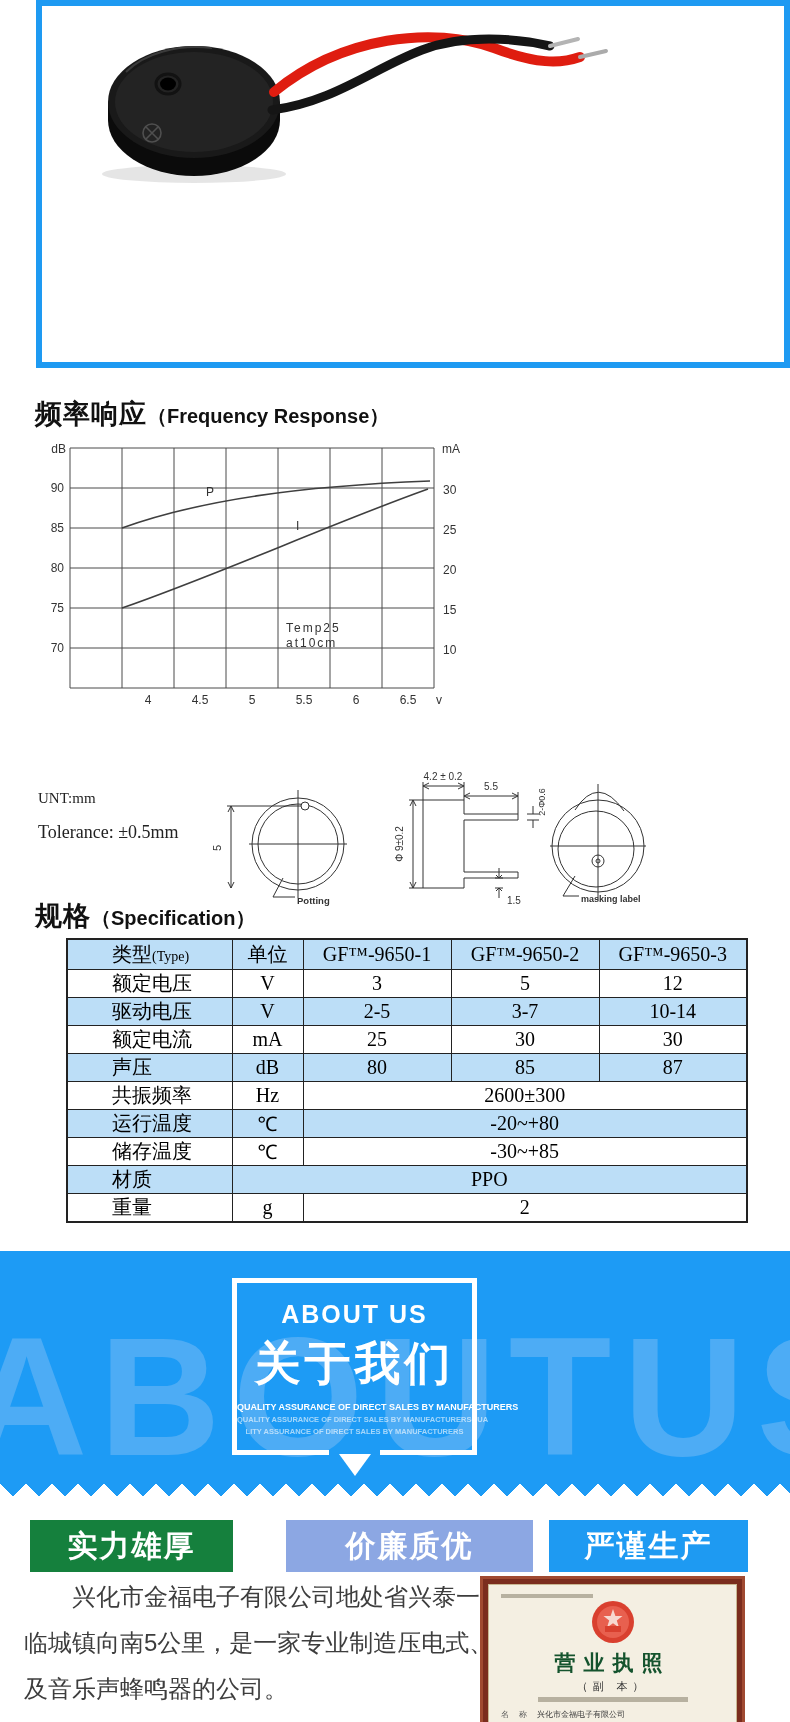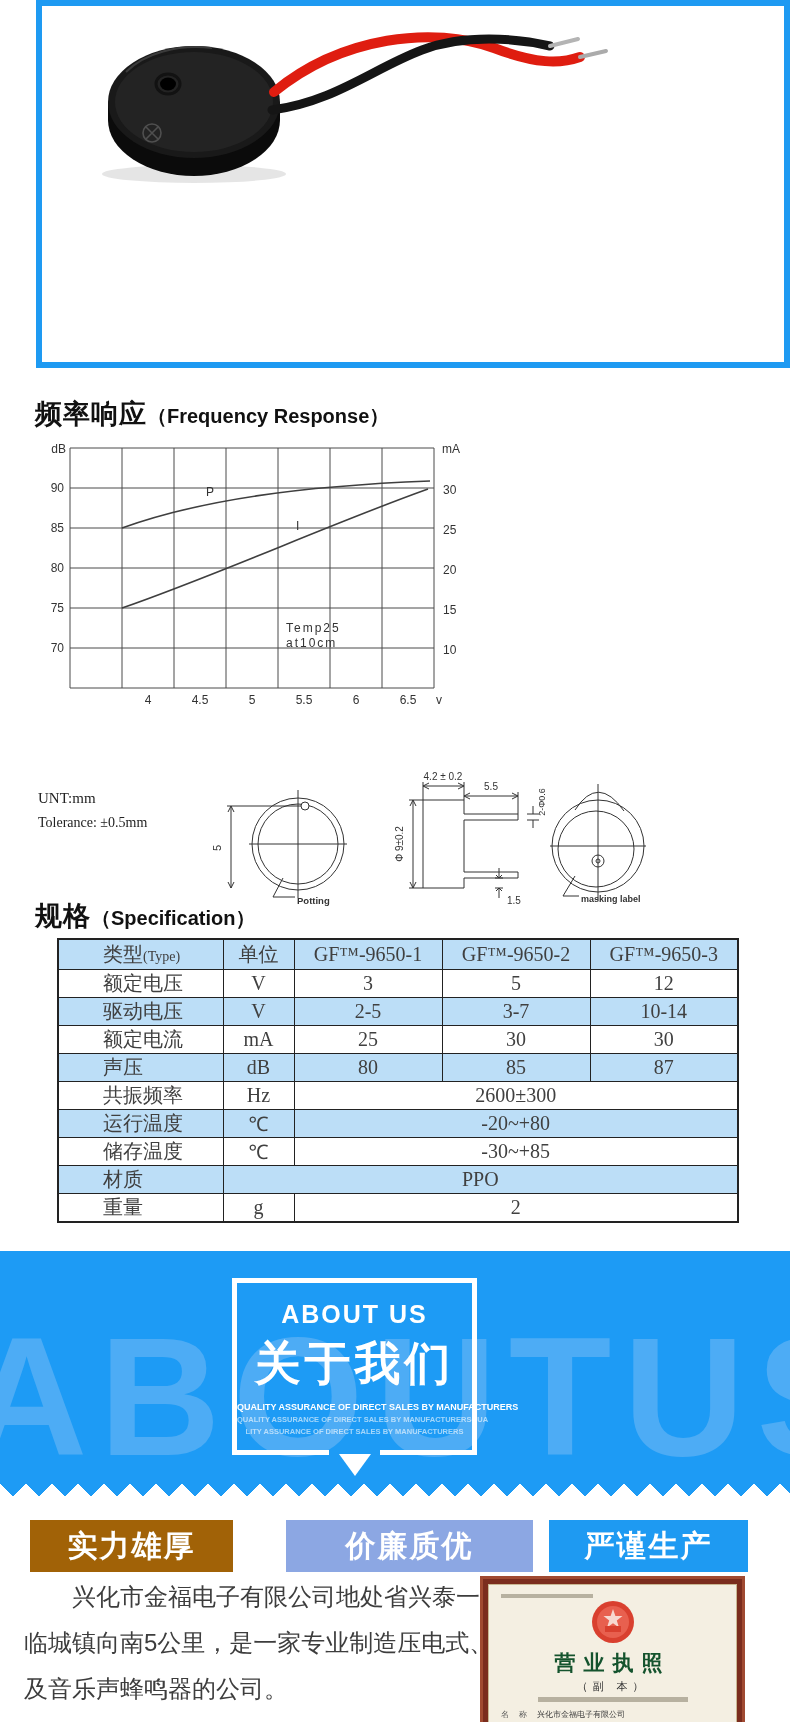--- a/index.html
+++ b/index.html
@@ -12,30 +12,30 @@
   .photo-svg { position:absolute; left:0; top:0; }
 
   
   .heading { position:absolute; left:35px; color:#111; white-space:nowrap;text-align:right; }
   .h-zh { font-size:27px; font-weight:bold; letter-spacing:1px; }
   .h-en { font-size:20px; font-weight:bold; }
   #h-freq { top:396px; } #h-dim { top:748px; } #h-spec { top:898px; }
 
   .dim-notes { position:absolute; left:38px; top:790px; font-family:"Liberation Serif", serif; color:#222; }
   .dim-note-1 { font-size:15px; }
-  .dim-note-2 { font-size:14px; margin-top:8px; }
+  .dim-note-2 { font-size:18px; margin-top:15px; }
 
   
   .chart-svg { position:absolute; left:40px; top:436px; }
   .dims-svg  { position:absolute; left:183px; top:756px; }
   svg text { font-family:"Liberation Sans", sans-serif; fill:#333; }
 
   
-  .spec-table { position:absolute; left:57px; top:938px; width:680px; border-collapse:collapse;
-                table-layout:fixed; font-family:"Liberation Serif", serif; font-size:20px; color:#404040;
+  .spec-table { position:absolute; left:66px; top:938px; width:680px; border-collapse:collapse;
+                table-layout:fixed; font-family:"Liberation Serif", serif; font-size:20px; color:#000000;
                 border:2px solid #222; }
   .spec-table th, .spec-table td { border:1px solid #222; height:26px; padding:0;
                 text-align:center; font-weight:normal; overflow:hidden; white-space:nowrap; }
   .spec-table thead tr { background:#BCDEF7; height:30px; }
   .spec-table tbody tr.blue { background:#BCDEF7;margin-left:26px; }
   .spec-table .lbl { text-align:left; padding-left:44px; }
   .type-en { font-size:14px; }
 
   
   .about-banner { position:absolute; left:0; top:1251px; width:790px; height:246px;
@@ -53,21 +53,21 @@
   .about-zh { margin-top:4px; color:#fff; font-weight:bold; font-size:46px; letter-spacing:4px; }
   .about-tagline { margin-top:7px; color:#fff; font-weight:bold; font-size:9px; white-space:nowrap; }
   .about-tagline-sm { color:rgba(255,255,255,.6); font-weight:bold; font-size:7.5px; margin-top:3px; white-space:nowrap; }
   .zigzag { position:absolute; left:0; bottom:0; width:100%; height:13px;
             background: linear-gradient(-45deg,#fff 9.2px,transparent 0) 0 0/26px 13px repeat-x,
                         linear-gradient(45deg,#fff 9.2px,transparent 0) 0 0/26px 13px repeat-x; }
 
   
   .feat-btn { position:absolute; top:1520px; height:52px; line-height:52px; color:#fff;
               font-size:30px; font-weight:bold; text-align:center; letter-spacing:2px; }
-  #btn1 { left:30px;  width:203px; background:#a16207; }
+  #btn1 { left:30px;  width:203px; background:#15803d; }
   #btn2 { left:286px; width:247px; background:#8CA7E3; }
   #btn3 { left:549px; width:199px; background:#1E9AF2; }
 
   
   .company { position:absolute; left:24px; top:1574px; width:462px; color:#3d3d3d; font-size:24px; }
   .company .cline { height:46px; line-height:46px; white-space:nowrap; }
   .company .indent { text-indent:48px; }
 
   
   .license { position:absolute; left:480px; top:1576px; width:265px; height:170px;

